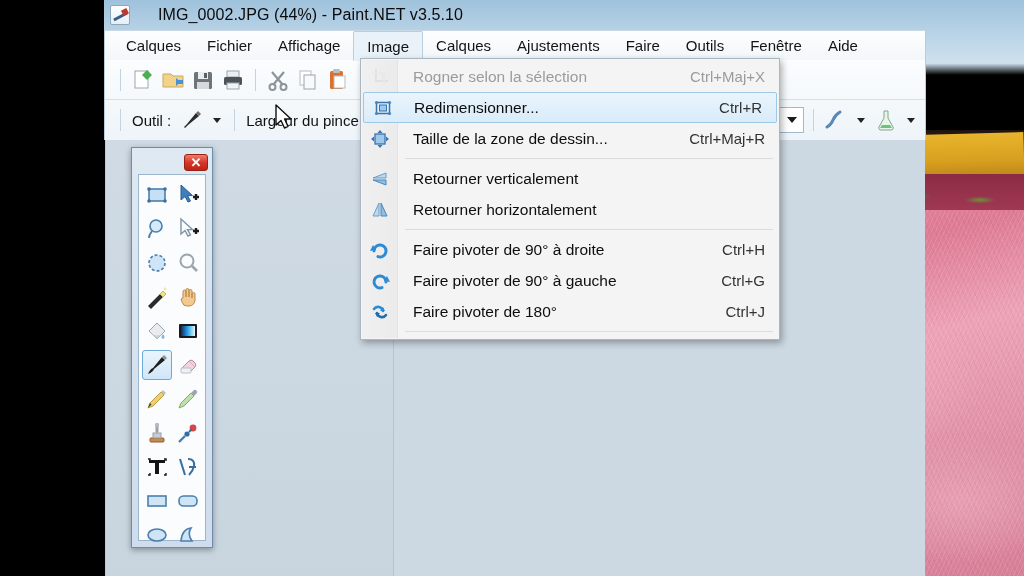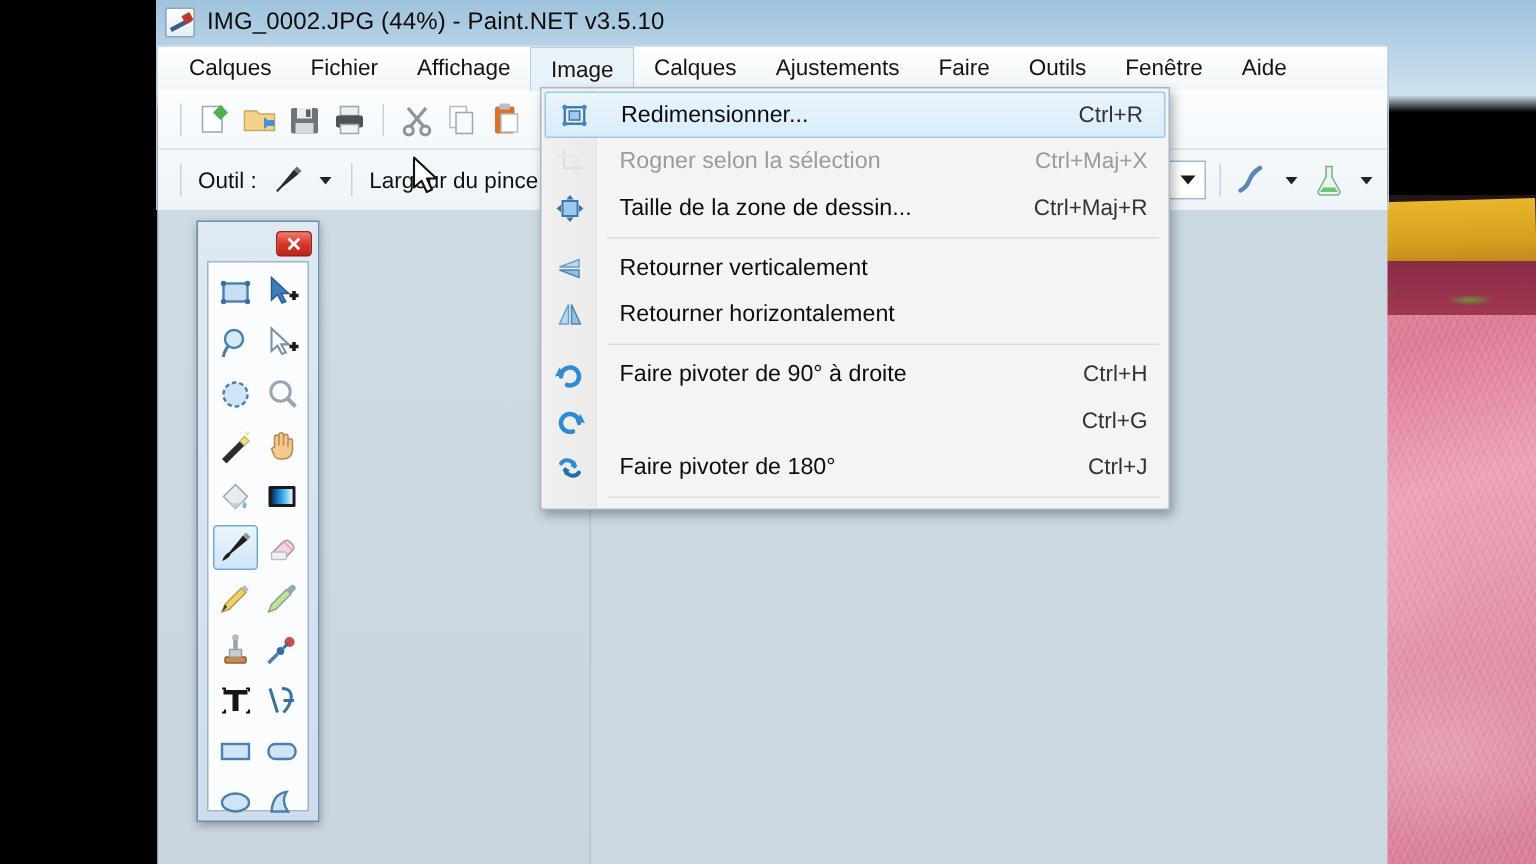--- a/index.html
+++ b/index.html
@@ -122,20 +122,21 @@
     width: 822px; height: 576px;
   }
   .pn-titlebar {
     position: relative;
     height: 30px;
     display: flex; align-items: center;
     padding-left: 6px;
     color: #0b0b0b;
     font-size: 16px;
     background: linear-gradient(180deg, rgba(245,250,253,.0) 0%, rgba(245,250,253,.0) 100%);
+    gap: 20px;
   }
   .pn-appicon {
     width: 20px; height: 20px; margin-right: 8px;
     position: relative; flex: 0 0 auto;
     background: linear-gradient(180deg,#ffffff 0%, #e6eef5 100%);
     border: 1px solid #8fa6b8;
     border-radius: 2px;
     overflow: hidden;
   }
   .pn-appicon::before {
@@ -536,44 +537,44 @@
       </div>
     </div>
 
     <div class="pn-canvas">
       <div class="pn-canvas-inner"></div>
     </div>
 
     <div class="pn-dropdown" style="left:256px; top:58px;">
       <div class="gutter"></div>
       <div id="menu-items">
+          <div class="mi disabled">
+            <span class="mi-icon" style="opacity: 0.45;">
+              <svg viewBox="0 0 20 20">
+                <path d="M6 2 v12 h12" fill="none" stroke="#c9cdd1" stroke-width="1.6"></path>
+                <path d="M2 6 h12 v12" fill="none" stroke="#dfe3e6" stroke-width="1.6"></path>
+                <rect x="11" y="7" width="5" height="5" fill="#e2e6e9"></rect>
+              </svg>
+            </span>
+            <span class="mi-label">Rogner selon la sélection</span>
+            <span class="mi-accel">Ctrl+Maj+X</span>
+          </div>
           <div class="mi highlight">
             <span class="mi-icon">
               <svg viewBox="0 0 20 20">
                 <rect x="3.5" y="4.5" width="13" height="11" fill="none" stroke="#3a74ad" stroke-width="1.5"></rect>
                 <rect x="6.5" y="7" width="7" height="6" fill="#9ec8ec" stroke="#3a74ad"></rect>
                 <circle cx="3.5" cy="4.5" r="1.6" fill="#4a85bd"></circle>
                 <circle cx="16.5" cy="4.5" r="1.6" fill="#4a85bd"></circle>
                 <circle cx="3.5" cy="15.5" r="1.6" fill="#4a85bd"></circle>
                 <circle cx="16.5" cy="15.5" r="1.6" fill="#4a85bd"></circle>
               </svg>
             </span>
             <span class="mi-label">Redimensionner...</span>
             <span class="mi-accel">Ctrl+R</span>
-          </div>
-          <div class="mi disabled">
-            <span class="mi-icon" style="opacity: 0.45;">
-              <svg viewBox="0 0 20 20">
-                <path d="M6 2 v12 h12" fill="none" stroke="#c9cdd1" stroke-width="1.6"></path>
-                <path d="M2 6 h12 v12" fill="none" stroke="#dfe3e6" stroke-width="1.6"></path>
-                <rect x="11" y="7" width="5" height="5" fill="#e2e6e9"></rect>
-              </svg>
-            </span>
-            <span class="mi-label">Rogner selon la sélection</span>
-            <span class="mi-accel">Ctrl+Maj+X</span>
           </div>
           <div class="mi">
             <span class="mi-icon">
               <svg viewBox="0 0 20 20">
                 <rect x="5" y="5" width="10" height="10" fill="#9ec8ec" stroke="#3a74ad" stroke-width="1.3"></rect>
                 <path d="M10 1 l2.5 3 h-5z M10 19 l-2.5 -3 h5z M1 10 l3 -2.5 v5z M19 10 l-3 2.5 v-5z" fill="#3a74ad"></path>
               </svg>
             </span>
             <span class="mi-label">Taille de la zone de dessin...</span>
             <span class="mi-accel">Ctrl+Maj+R</span>
@@ -610,20 +611,21 @@
             <span class="mi-label">Faire pivoter de 90° à droite</span>
             <span class="mi-accel">Ctrl+H</span>
           </div>
           <div class="mi">
             <span class="mi-icon">
               <svg viewBox="0 0 20 20">
                 <path d="M16 11 a6 6 0 1 0 -4 5.6" fill="none" stroke="#2d8bd4" stroke-width="3" stroke-linecap="round"></path>
                 <path d="M17 5 l-3 5 6 1z" fill="#2d8bd4"></path>
               </svg>
             </span>
+            <span class="mi-label">Faire pivoter de 90° à gauche</span>
             <span class="mi-accel">Ctrl+G</span>
           </div>
           <div class="mi">
             <span class="mi-icon">
               <svg viewBox="0 0 20 20">
                 <path d="M4 7 a5 5 0 0 1 9 2" fill="none" stroke="#2d8bd4" stroke-width="2.6" stroke-linecap="round"></path>
                 <path d="M16 13 a5 5 0 0 1 -9 -2" fill="none" stroke="#1f6fae" stroke-width="2.6" stroke-linecap="round"></path>
                 <path d="M13 5 l2 4 -5 0z" fill="#2d8bd4"></path>
                 <path d="M7 15 l-2 -4 5 0z" fill="#1f6fae"></path>
               </svg>

